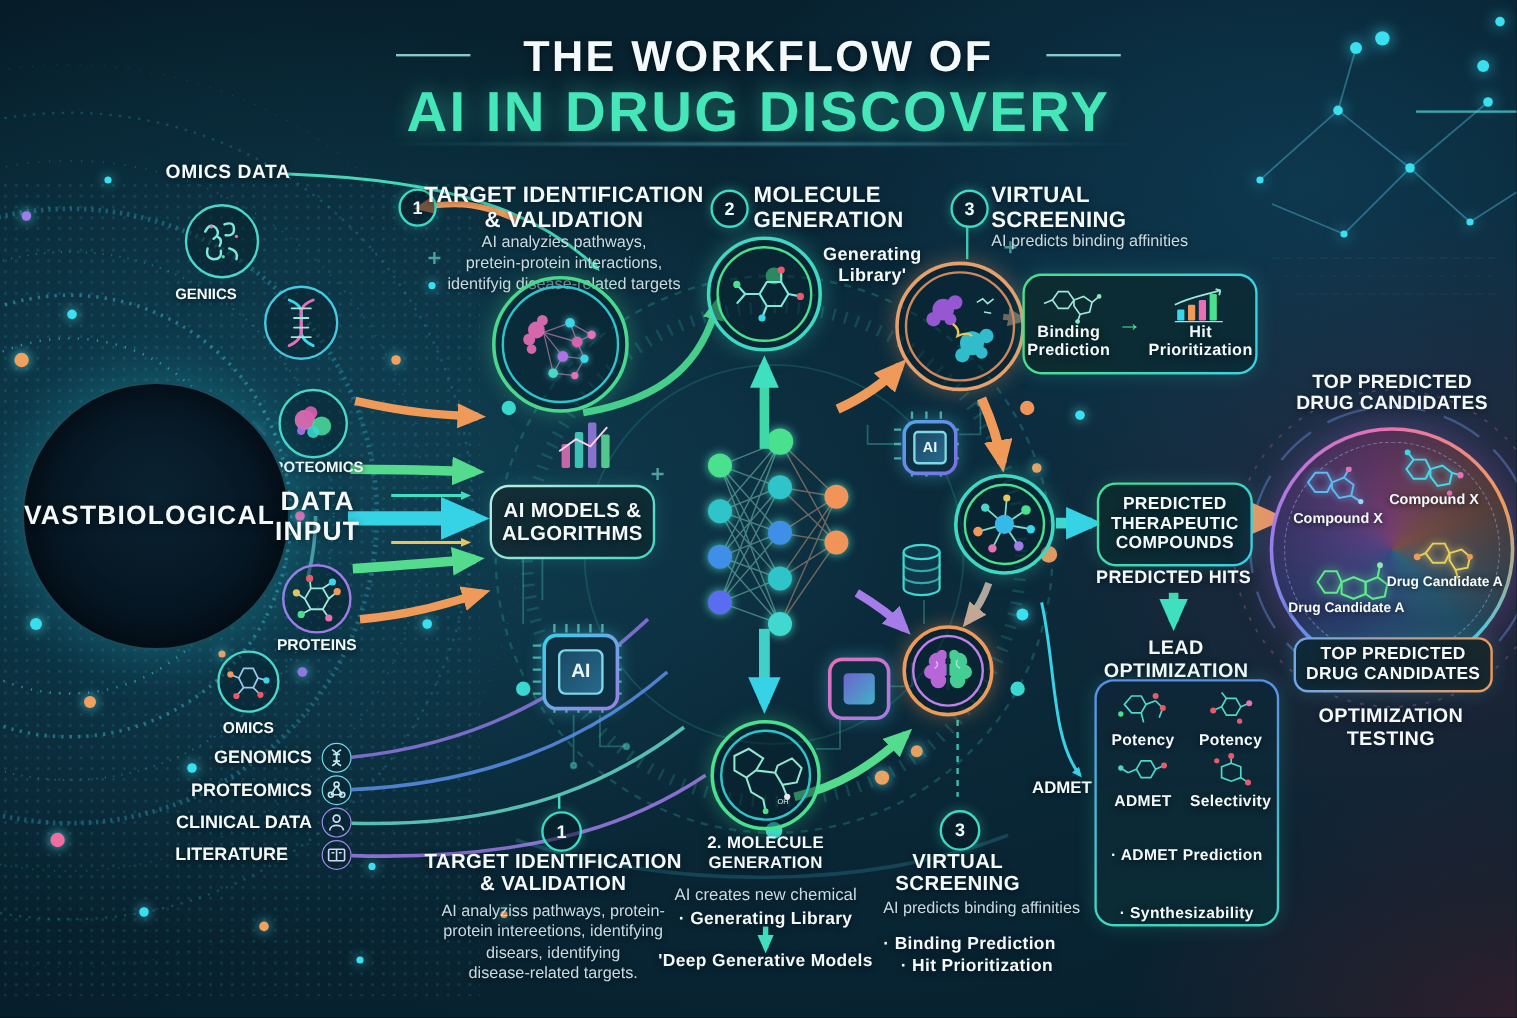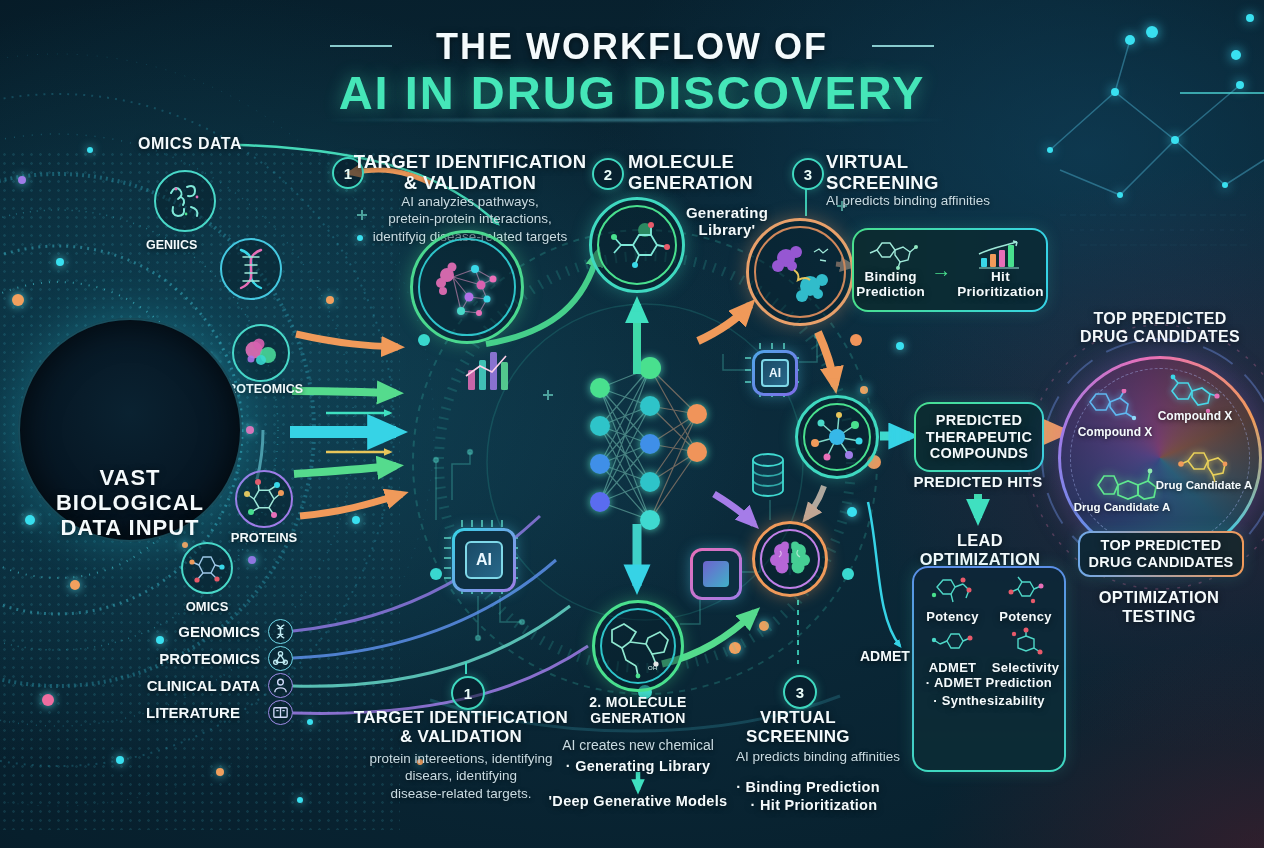--- a/index.html
+++ b/index.html
@@ -327,21 +327,21 @@
   <div class="ring" style="left:268px;top:700px;width:25px;height:25px;border:1.5px solid #9f8ce8">
     <svg width="19" height="19" viewBox="-10 -10 20 20" fill="none" stroke="#cfd8f8" stroke-width="1.4">
         <rect x="-7" y="-5" width="14" height="10" rx="1"></rect>
         <path d="M0,-5 V5 M-4.5,-2 H-2 M2,-2 H4.5"></path>
       </svg>
   </div>
 
   <div class="t" style="left:18px;top:318px;width:220px;height:220px;border-radius:50%;border:2px solid rgba(70,210,230,.3);
        background:radial-gradient(circle at 50% 42%, #0a2231 0%, #061623 58%, #040f19 100%);
        box-shadow:0 0 48px rgba(40,200,220,.3), inset 0 0 34px rgba(0,0,0,.65);
-       display:flex;flex-direction:column;align-items:center;justify-content:flex-end">
+       display:flex;flex-direction:row;align-items:center;justify-content:space-between">
     <div class="hd" style="font-size:22px;letter-spacing:1px">VAST</div>
     <div class="hd" style="font-size:22px;letter-spacing:1px">BIOLOGICAL</div>
     <div class="hd" style="font-size:22px;letter-spacing:1px">DATA INPUT</div>
   </div>
 
   <div class="num" style="left:332px;top:157px">1</div>
   <div class="t hd" style="left:352px;top:151px;width:236px;font-size:18.5px">
     <div>TARGET IDENTIFICATION</div>
     <div>&amp; VALIDATION</div>
   </div>
@@ -488,20 +488,26 @@
     <div class="cin">
         <div class="core" style="width:24px;height:24px;font-size:12px;border-radius:4px">AI</div>
       </div>
   </div>
   <div class="chip" style="left:690px;top:548px;width:46px;height:46px;background:linear-gradient(135deg,#e86fb8,#9f7ce8)">
     <div class="cin">
         <div style="width:26px;height:26px;border-radius:4px;background:linear-gradient(135deg,#7f6ce8,#49c8e0);opacity:.85"></div>
       </div>
   </div>
 
+  <div class="gb" style="left:408px;top:404px;width:134px;height:58px;background:linear-gradient(135deg,#bfeee2,#3fd9c0)">
+    <div class="in">
+      <div class="hd" style="font-size:17px">AI MODELS &amp;</div>
+      <div class="hd" style="font-size:17px">ALGORITHMS</div>
+    </div>
+  </div>
 
   <div class="gb" style="left:852px;top:228px;width:192px;height:80px;background:linear-gradient(90deg,#49e08e,#36d3e6)">
     <div class="in" style="flex-direction:row;gap:6px;padding:4px">
       <div style="display:flex;flex-direction:column;align-items:center">
         <svg width="54" height="30" viewBox="-27 -15 54 30">
             <g stroke="#9fe8d8" stroke-width="1.4" fill="none">
           <polygon points="-14,-5 -9,-12 -1,-12 4,-5 -1,2 -9,2"></polygon>
               <polygon points="4,-5 12,-8 19,-3 17,5 9,7 4,0"></polygon>
           <path d="M-14,-5 L-21,-2 M19,-3 L25,-8 M9,7 L7,13"></path>
             </g>
@@ -542,21 +548,21 @@
     </div>
   </div>
   <div class="t hd" style="left:906px;top:473px;width:144px;font-size:15px">PREDICTED HITS</div>
   <div class="t hd" style="left:906px;top:531px;width:148px;font-size:16.5px">
     <div>LEAD</div>
     <div>OPTIMIZATION</div>
   </div>
   <div class="t lbl" style="left:860px;top:648px;font-size:14px">ADMET</div>
 
   <div class="gb" style="left:912px;top:566px;width:150px;height:202px;background:linear-gradient(180deg,#5b8fe8,#3fd9c0)">
-    <div class="in" style="justify-content:flex-start;padding:8px 4px 12px">
+    <div class="in" style="justify-content:space-between;padding:8px 4px 1px">
       <div style="display:grid;grid-template-columns:1fr 1fr;column-gap:4px;row-gap:2px;width:100%">
         <div style="display:flex;flex-direction:column;align-items:center">
           <svg width="48" height="34" viewBox="-24 -17 48 34">
               <g stroke="#4fd8c8" stroke-width="1.4" fill="none">
             <polygon points="-16,-6 -10,-13 -2,-13 2,-6 -2,1 -10,1"></polygon>
                 <path d="M2,-6 L10,-9 M10,-9 L16,-3 M16,-3 L13,5 M-2,1 L0,9"></path>
               </g>
             <circle cx="10" cy="-13" r="2.5" fill="#e85a6a"></circle>
               <circle cx="16" cy="-3" r="2.5" fill="#e85a6a"></circle>
               <circle cx="-19" cy="2" r="2.2" fill="#49e08e"></circle>
@@ -669,20 +675,21 @@
     <div>OPTIMIZATION</div>
     <div>TESTING</div>
   </div>
 
   <div class="num" style="left:451px;top:676px;width:30px;height:30px">1</div>
   <div class="t hd" style="left:340px;top:708px;width:242px;font-size:17px">
     <div>TARGET IDENTIFICATION</div>
     <div>&amp; VALIDATION</div>
   </div>
   <div class="t sub" style="left:336px;top:750px;width:250px;font-size:13.5px">
+    <div>AI analyziss pathways, protein-</div>
     <div>protein intereetions, identifying</div>
     <div>disears, identifying</div>
     <div>disease-related targets.</div>
   </div>
 
   <div class="t hd" style="left:560px;top:695px;width:156px;font-size:14px">
     <div>2. MOLECULE</div>
     <div>GENERATION</div>
   </div>
   <div class="t sub" style="left:550px;top:737px;width:176px;font-size:14px">AI creates new chemical</div>

